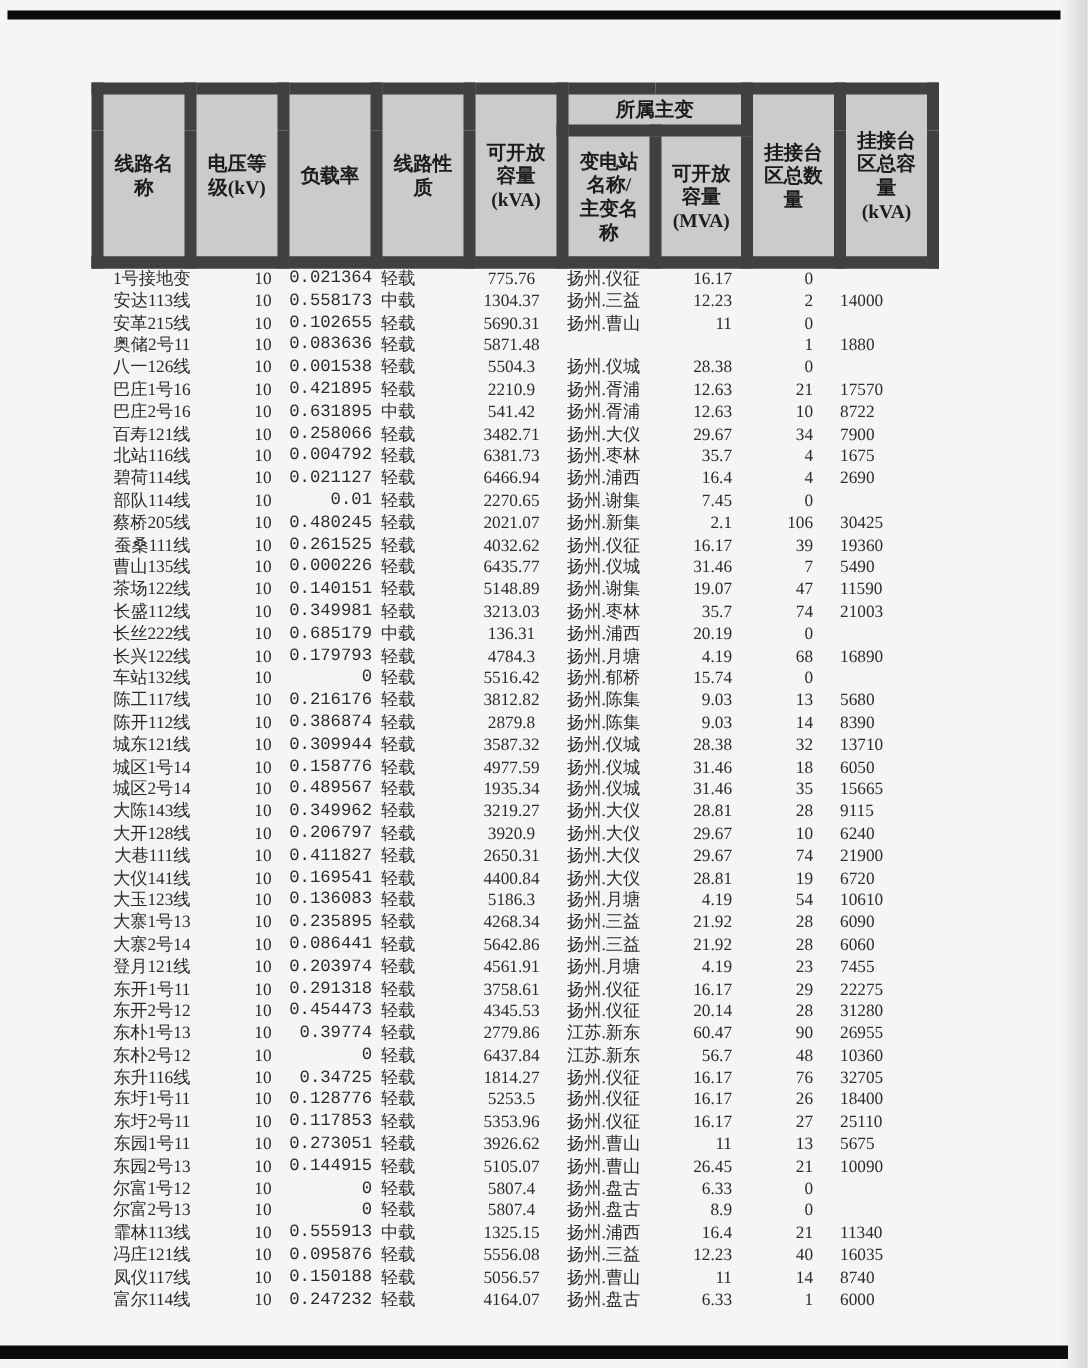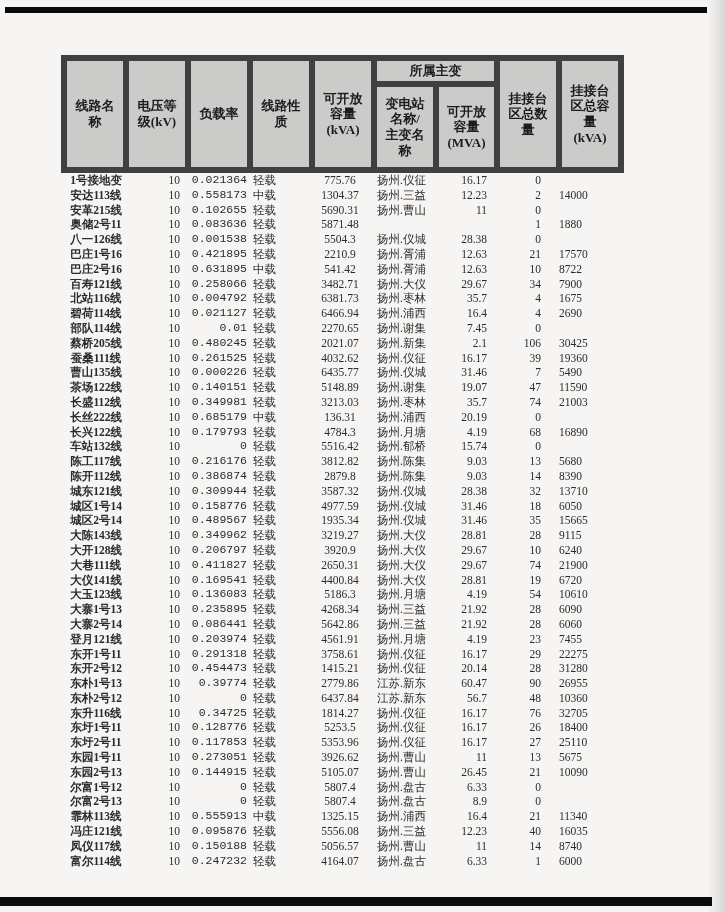--- a/index.html
+++ b/index.html
@@ -12,21 +12,21 @@
   .edge-shade{position:absolute;top:0;right:0;width:18px;height:100%;
     background:linear-gradient(to right,rgba(0,0,0,0),rgba(0,0,0,0.12));}
   .rule{position:absolute;background:#0b0b0b;}
   .rule.top{left:5px;top:7px;width:702px;height:6px;}
   .rule.bottom{left:0px;top:897px;width:712px;height:9px;}
 
   .table-wrap{position:absolute;left:61px;top:55px;width:557px;}
   table{border-collapse:collapse;table-layout:fixed;width:557px;}
 
   thead th{
-    border:6px solid #404040;
+    border:8px solid #404040;
     background:#cbcbca;
     font-weight:bold;
     font-size:13px;
     color:#1c1c1c;
     text-align:center;
     vertical-align:middle;
     white-space:pre-line;
     line-height:1.2;
     padding:2px 1px;
   }
@@ -38,21 +38,21 @@
     border:none;
     font-size:11.5px;
     color:#2b2b2b;
     height:14.8px;
     line-height:14.8px;
     padding:0;
     white-space:nowrap;
     overflow:hidden;
     vertical-align:middle;
   }
-  td.c0{text-align:center; padding-left:2px;font-weight:bold;}
+  td.c0{text-align:right; padding-left:2px;}
   td.c1{text-align:right;padding-right:8px;}
   td.c2{text-align:right;padding-right:3px;font-family:Liberation Mono, monospace;}
   td.c3{text-align:left; padding-left:3px;margin-left:48px;}
   td.c4{text-align:center;padding-right:6px;}
   td.c5{text-align:left; padding-left:3px;}
   td.c6{text-align:right;padding-right:10px;margin-top:42px;}
   td.c7{text-align:right;padding-right:18px;}
   td.c8{padding-right:11px;}
 </style>
 </head>
@@ -467,21 +467,21 @@
             <td class="c5">扬州.仪征</td>
             <td class="c6">16.17</td>
             <td class="c7">29</td>
             <td class="c8">22275</td>
           </tr>
           <tr>
             <td class="c0">东开2号12</td>
             <td class="c1">10</td>
             <td class="c2">0.454473</td>
             <td class="c3">轻载</td>
-            <td class="c4">1415.21</td>
+            <td class="c4">4345.53</td>
             <td class="c5">扬州.仪征</td>
             <td class="c6">20.14</td>
             <td class="c7">28</td>
             <td class="c8">31280</td>
           </tr>
           <tr>
             <td class="c0">东朴1号13</td>
             <td class="c1">10</td>
             <td class="c2">0.39774</td>
             <td class="c3">轻载</td>

